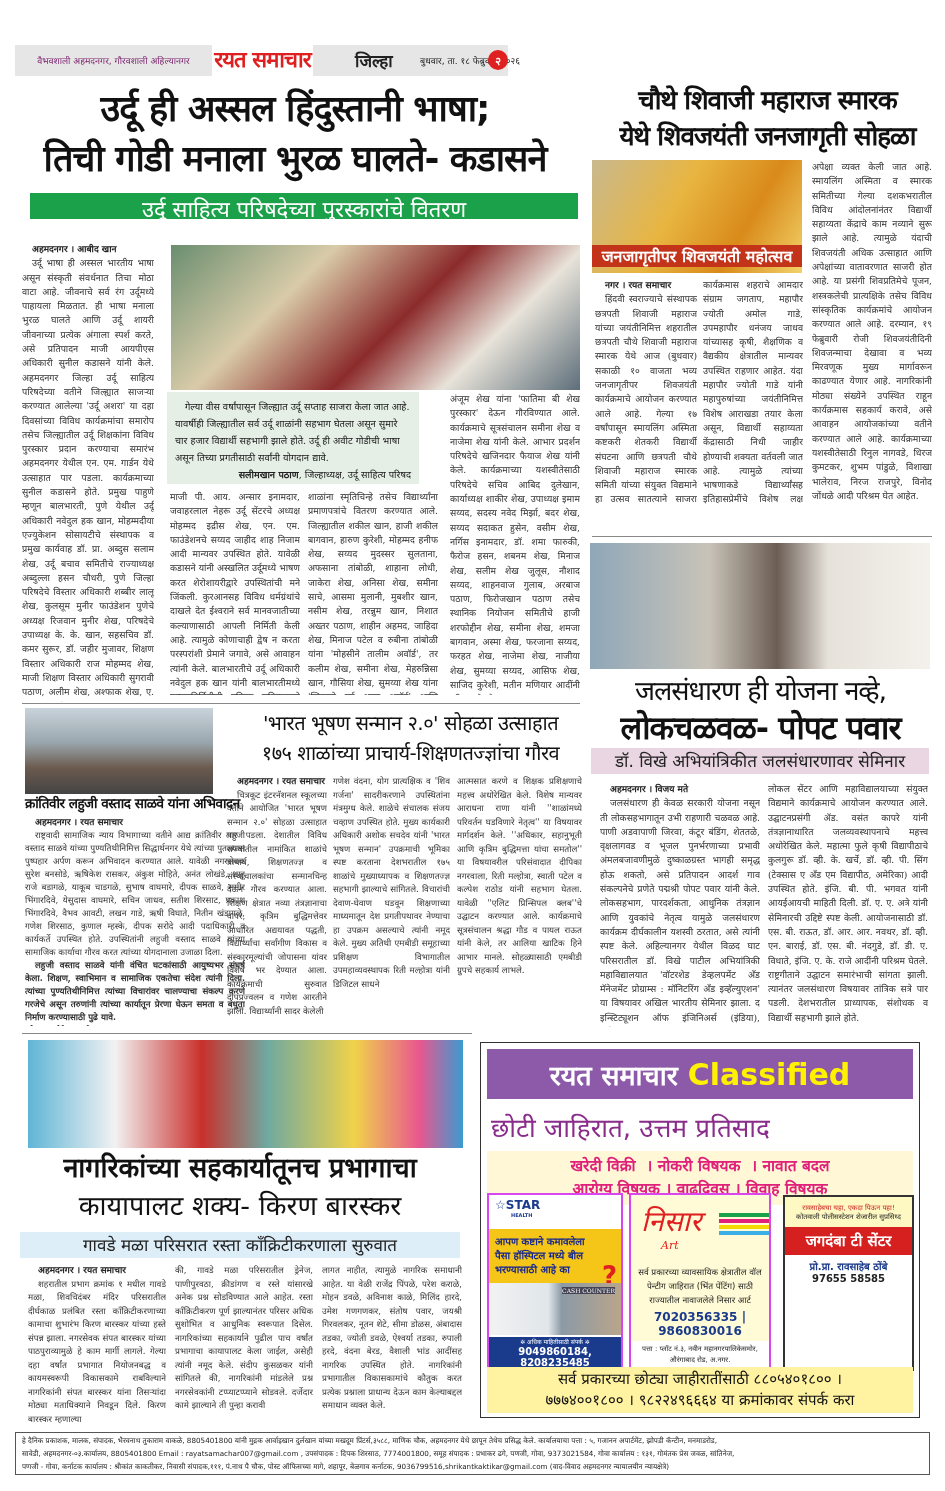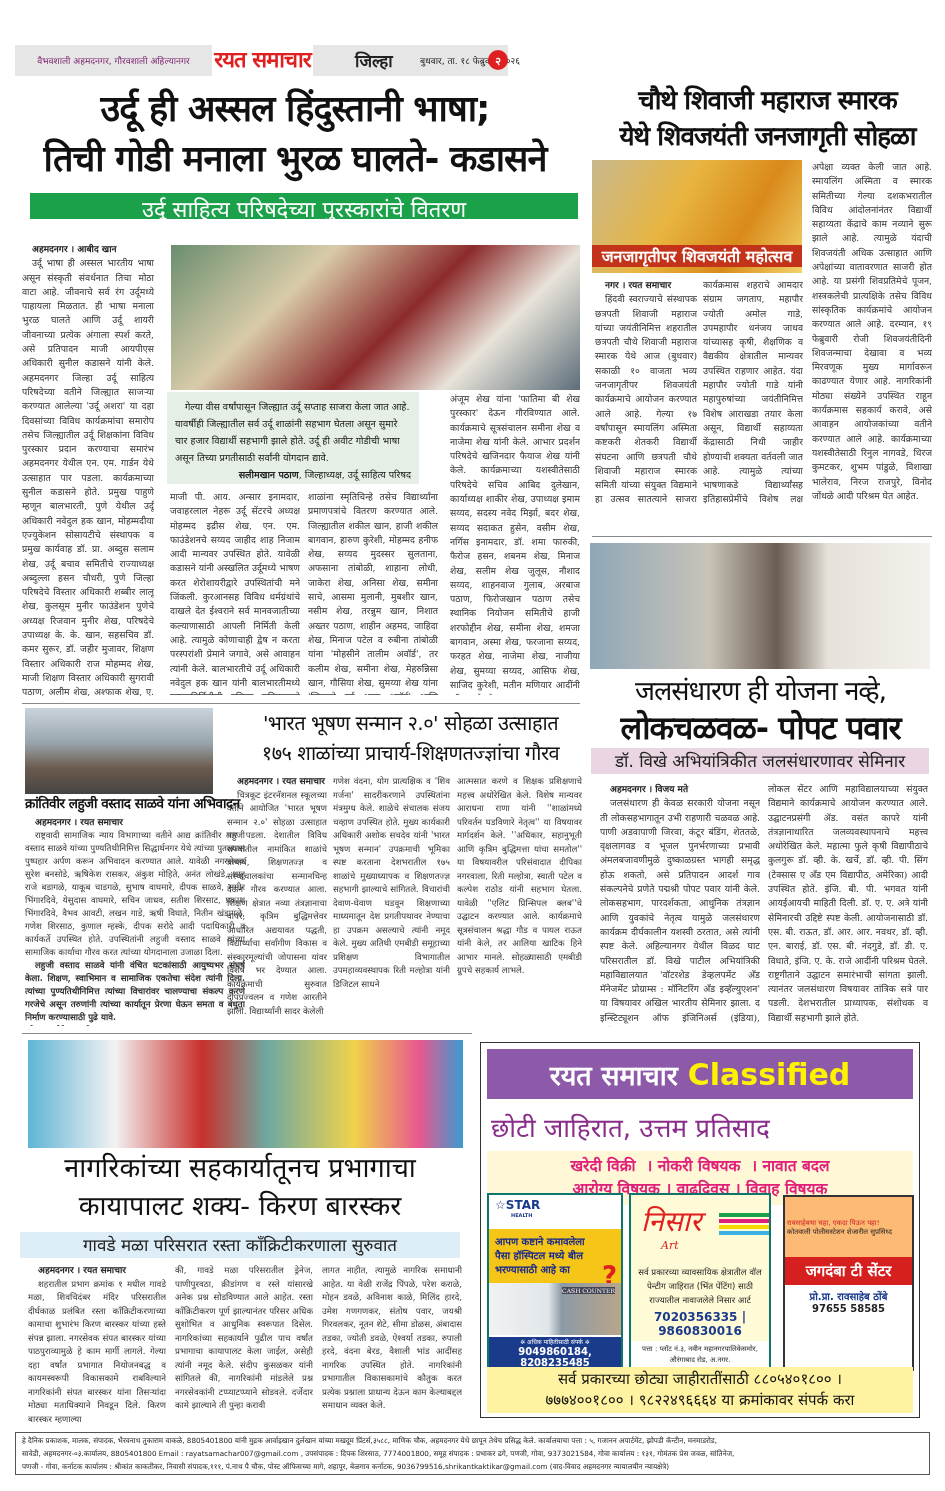--- a/index.html
+++ b/index.html
@@ -20,21 +20,21 @@
 .caption{background:#e6efe6;padding:6px 8px;font-size:9.5px;line-height:17px;color:#222}
 .hr{height:1px;background:#888}
 .pinkbar{background:#ead6e2;color:#222;font-family:"DejaVu Sans",sans-serif;text-align:center;font-size:17px;line-height:26px}
 .bluebar{background:#ddeef8;color:#222;font-family:"DejaVu Sans",sans-serif;text-align:center;font-size:17px;line-height:26px}
 .classified{left:480px;top:1042px;width:440px;height:376px;border:1px solid #333}
 .cl-top{background:#8c5aa8;height:50px;margin:6px 6px 0 6px;display:flex;align-items:center;justify-content:center;gap:10px;font-family:"DejaVu Sans",sans-serif;font-weight:bold}
 .cl-top .a{color:#fff;font-size:27px}
 .cl-top .b{color:#fff200;font-size:30px}
 .cl-sub{color:#8a2c8a;font-family:"DejaVu Sans",sans-serif;font-size:26px;margin:10px 0 0 10px}
 .cl-cats{background:#fff7d6;margin:6px 6px 0 6px;padding:4px 8px;color:#e0207a;font-family:"DejaVu Sans",sans-serif;font-weight:bold;font-size:15.5px;line-height:23px;text-align:center}
-.ad{position:absolute;border:2px solid #0f766e;overflow:hidden}
+.ad{position:absolute;border:2px solid #d946ef;overflow:hidden}
 .foot-yellow{position:absolute;left:6px;right:6px;bottom:4px;background:#fff2a0;text-align:center;font-family:"DejaVu Sans",sans-serif;font-size:15px;line-height:21px;color:#111;padding:2px}
 .imprint{left:15px;top:1432px;width:915px;height:43px;border:1px solid #555;font-size:7.2px;line-height:13px;text-align:left;padding:1px 6px;font-family:"DejaVu Sans",sans-serif;color:#222}
 </style>
 </head>
 <body>
 
 <div class="abs masthead-left">वैभवशाली अहमदनगर, गौरवशाली अहिल्यानगर</div>
 <div class="abs masthead-brand">रयत समाचार</div>
 <div class="abs hdr" style="width:195px"></div>
 <div class="abs sec-label">जिल्हा</div>
@@ -96,21 +96,21 @@
 <div class="abs h1" style="left:233px;top:742px;width:355px;font-size:20px;font-weight:normal;letter-spacing:-0.5px">१७५ शाळांच्या प्राचार्य-शिक्षणतज्ज्ञांचा गौरव</div>
 <div class="abs col" style="left:227px;top:775px;width:100px;height:255px;overflow:hidden;font-size:8.6px;line-height:13.5px">
   <div class="dateline">अहमदनगर । रयत समाचार</div>
   <p>चित्रकूट इंटरनॅशनल स्कूलच्या वतीने आयोजित 'भारत भूषण सन्मान २.०' सोहळा उत्साहात पार पडला. देशातील विविध राज्यांतील नामांकित शाळांचे प्राचार्य, शिक्षणतज्ज्ञ व संस्थाचालकांचा सन्मानचिन्ह देऊन गौरव करण्यात आला. शिक्षण क्षेत्रात नव्या तंत्रज्ञानाचा वापर, कृत्रिम बुद्धिमत्तेवर आधारित अद्ययावत पद्धती, विद्यार्थ्यांचा सर्वांगीण विकास व संस्कारमूल्यांची जोपासना यांवर विशेष भर देण्यात आला. कार्यक्रमाची सुरुवात दीपप्रज्वलन व गणेश आरतीने झाली. विद्यार्थ्यांनी सादर केलेली</p>
 </div>
 <div class="abs col" style="left:333px;top:775px;width:117px;height:255px;overflow:hidden;font-size:8.6px;line-height:13.5px">गणेश वंदना, योग प्रात्यक्षिक व 'शिव गर्जना' सादरीकरणाने उपस्थितांना मंत्रमुग्ध केले. शाळेचे संचालक संजय चव्हाण उपस्थित होते. मुख्य कार्यकारी अधिकारी अशोक सचदेव यांनी 'भारत भूषण सन्मान' उपक्रमाची भूमिका स्पष्ट करताना देशभरातील १७५ शाळांचे मुख्याध्यापक व शिक्षणतज्ज्ञ सहभागी झाल्याचे सांगितले. विचारांची देवाण-घेवाण घडवून शिक्षणाच्या माध्यमातून देश प्रगतीपथावर नेण्याचा हा उपक्रम असल्याचे त्यांनी नमूद केले. मुख्य अतिथी एमबीडी समूहाच्या प्रशिक्षण विभागातील उपमहाव्यवस्थापक रिती मल्होत्रा यांनी डिजिटल साधने</div>
 <div class="abs col" style="left:457px;top:775px;width:125px;height:255px;overflow:hidden;font-size:8.6px;line-height:13.5px">आत्मसात करणे व शिक्षक प्रशिक्षणाचे महत्त्व अधोरेखित केले. विशेष मान्यवर आराधना राणा यांनी ''शाळांमध्ये परिवर्तन घडविणारे नेतृत्व'' या विषयावर मार्गदर्शन केले. ''अधिकार, सहानुभूती आणि कृत्रिम बुद्धिमत्ता यांचा समतोल'' या विषयावरील परिसंवादात दीपिका नगरवाला, रिती मल्होत्रा, स्वाती पटेल व कल्पेश राठोड यांनी सहभाग घेतला. यावेळी ''एलिट प्रिन्सिपल क्लब''चे उद्घाटन करण्यात आले. कार्यक्रमाचे सूत्रसंचालन श्रद्धा गौड व पायल राऊत यांनी केले, तर आलिया खाटिक हिने आभार मानले. सोहळ्यासाठी एमबीडी ग्रुपचे सहकार्य लाभले.</div>
 <div class="abs hr" style="left:22px;top:1033px;width:450px"></div>
 
 <div class="abs" style="left:28px;top:1040px;width:435px;height:108px;background:linear-gradient(90deg,#5fb5d6 0%,#f2f2f2 20%,#c9302c 40%,#6fa9a0 55%,#f0d24a 75%,#e8578f 90%,#3a9bd0 100%)"></div>
-<div class="abs h1" style="left:10px;top:1152px;width:460px;font-size:27px;font-weight:normal;letter-spacing:0">नागरिकांच्या सहकार्यातूनच प्रभागाचा</div>
+<div class="abs h1" style="left:10px;top:1152px;width:460px;font-size:27px;font-weight:bold;letter-spacing:0">नागरिकांच्या सहकार्यातूनच प्रभागाचा</div>
 <div class="abs h1" style="left:10px;top:1190px;width:460px;font-size:27px;font-weight:normal;letter-spacing:0">कायापालट शक्य- किरण बारस्कर</div>
 <div class="abs bluebar" style="left:20px;top:1232px;width:440px">गावडे मळा परिसरात रस्ता कॉंक्रिटीकरणाला सुरुवात</div>
 <div class="abs col" style="left:28px;top:1264px;width:138px;height:165px;overflow:hidden;font-size:8.6px;line-height:13.5px">
   <div class="dateline">अहमदनगर । रयत समाचार</div>
   <p>शहरातील प्रभाग क्रमांक १ मधील गावडे मळा, शिवचिदंबर मंदिर परिसरातील दीर्घकाळ प्रलंबित रस्ता कॉंक्रिटीकरणाच्या कामाचा शुभारंभ किरण बारस्कर यांच्या हस्ते संपन्न झाला. नगरसेवक संपत बारस्कर यांच्या पाठपुराव्यामुळे हे काम मार्गी लागले. गेल्या दहा वर्षांत प्रभागात नियोजनबद्ध व कायमस्वरूपी विकासकामे राबविल्याने नागरिकांनी संपत बारस्कर यांना तिसऱ्यांदा मोठ्या मताधिक्याने निवडून दिले. किरण बारस्कर म्हणाल्या</p>
 </div>
 <div class="abs col" style="left:175px;top:1264px;width:138px;height:165px;overflow:hidden;font-size:8.6px;line-height:13.5px">की, गावडे मळा परिसरातील ड्रेनेज, पाणीपुरवठा, क्रीडांगण व रस्ते यांसारखे अनेक प्रश्न सोडविण्यात आले आहेत. रस्ता कॉंक्रिटीकरण पूर्ण झाल्यानंतर परिसर अधिक सुशोभित व आधुनिक स्वरूपात दिसेल. नागरिकांच्या सहकार्याने पुढील पाच वर्षांत प्रभागाचा कायापालट केला जाईल, असेही त्यांनी नमूद केले. संदीप कुसळकर यांनी सांगितले की, नागरिकांनी मांडलेले प्रश्न नगरसेवकांनी टप्प्याटप्प्याने सोडवले. दर्जेदार कामे झाल्याने ती पुन्हा करावी</div>
 <div class="abs col" style="left:322px;top:1264px;width:140px;height:165px;overflow:hidden;font-size:8.6px;line-height:13.5px">लागत नाहीत, त्यामुळे नागरिक समाधानी आहेत. या वेळी राजेंद्र पिंपळे, परेश कराळे, मोहन डवळे, अविनाश काळे, मिलिंद हारदे, उमेश गणगणकर, संतोष पवार, जयश्री गिरवलकर, नूतन शेटे, सीमा डोळस, अंबादास तडका, ज्योती डवळे, ऐश्वर्या तडका, रुपाली हरदे, वंदना बेरड, वैशाली भांड आदींसह नागरिक उपस्थित होते. नागरिकांनी प्रभागातील विकासकामांचे कौतुक करत प्रत्येक प्रश्नाला प्राधान्य देऊन काम केल्याबद्दल समाधान व्यक्त केले.</div>
 
 <div class="abs classified">
@@ -152,21 +152,21 @@
         <div style="height:4px;background:#f5d800;margin-bottom:2px"></div>
         <div style="height:4px;background:#3ab0e6"></div>
       </div>
     </div>
     <div style="text-align:center;font-size:8.5px;line-height:14px;color:#222;padding:0 4px;font-family:'DejaVu Sans',sans-serif">सर्व प्रकारच्या व्यावसायिक क्षेत्रातील वॉल पेन्टीग जाहिरात (भिंत पेंटिंग) साठी राज्यातील नावाजलेले निसार आर्ट</div>
     <div style="text-align:center;color:#1a3a8c;font-weight:bold;font-size:12px;font-family:'DejaVu Sans',sans-serif;margin-top:3px">7020356335 | 9860830016</div>
     <div style="position:absolute;bottom:0;left:0;right:0;background:#fff;text-align:center;font-size:7px;line-height:11px;padding:3px 4px;font-family:'DejaVu Sans',sans-serif">पत्ता : प्लॉट नं.३, नवीन महानगरपालिकेसमोर, औरंगाबाद रोड, अ.नगर.</div>
   </div>
 
   <div class="ad" style="left:302px;top:152px;width:131px;height:176px;background:#fff;border-color:#333">
-    <div style="background:#fdba74;text-align:left;padding:21px 2px;font-family:'DejaVu Sans',sans-serif">
+    <div style="background:#fef9c3;text-align:center;padding:6px 2px;font-family:'DejaVu Sans',sans-serif">
       <div style="color:#c22;font-size:7px">रावसाहेबचा चहा, एकदा पिऊन पहा!</div>
       <div style="color:#222;font-size:7px">कोतवाली पोलीसस्टेशन शेजारील सुप्रसिध्द</div>
     </div>
     <div style="background:#d62020;color:#fff;text-align:center;font-family:'DejaVu Sans',sans-serif;font-weight:bold;font-size:15px;line-height:28px">जगदंबा टी सेंटर</div>
     <div style="text-align:center;font-family:'DejaVu Sans',sans-serif;padding-top:4px">
       <div style="color:#1a3a8c;font-weight:bold;font-size:10px">प्रो.प्रा. रावसाहेब ठोंबे</div>
       <div style="font-size:10px;font-weight:bold">97655 58585</div>
     </div>
   </div>
 

